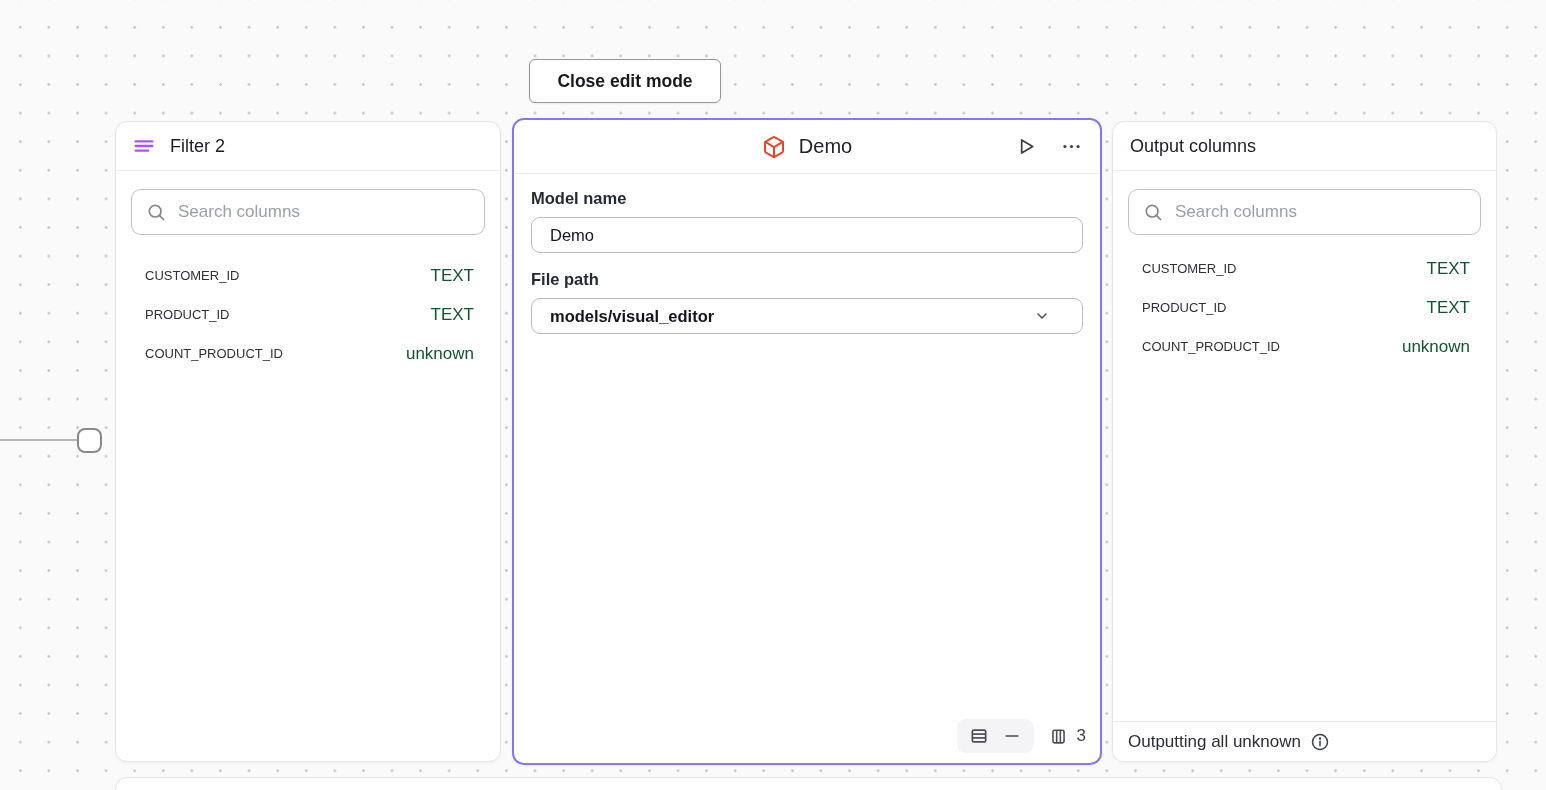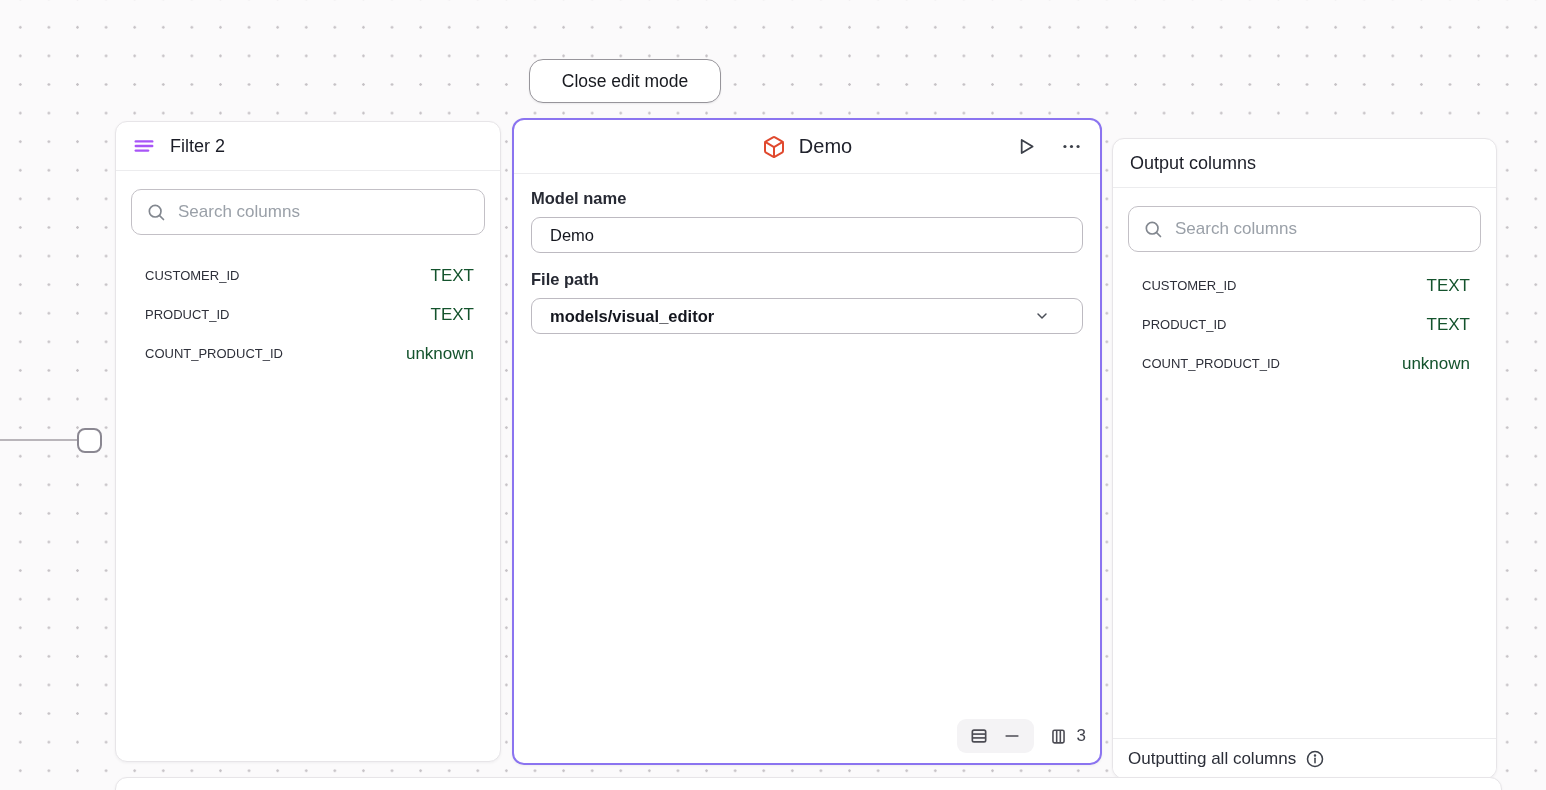--- a/index.html
+++ b/index.html
@@ -18,21 +18,21 @@
     position: absolute;
     background: #fff;
     border: 1px solid #e7e5e8;
     border-radius: 12px;
     box-shadow: 0 1px 3px rgba(20,20,30,.05);
     overflow: hidden;
   }
   #filter-panel { left: 115px; top: 121px; width: 386px; height: 641px; }
   #model-panel  { left: 512px; top: 118px; width: 590px; height: 647px;
                   border: 2.5px solid var(--accent, #8b74f0); }
-  #output-panel { left: 1112px; top: 138px; width: 385px; height: 641px; }
+  #output-panel { left: 1112px; top: 121px; width: 385px; height: 641px; }
   #bottom-panel { left: 115px; top: 777px; width: 1387px; height: 20px;
                   border-radius: 12px 12px 0 0; }
 
   .panel-header {
     height: 49px;
     border-bottom: 1px solid #ececee;
     display: flex;
     align-items: center;
     padding: 0 17px;
     gap: 15px;
@@ -113,23 +113,23 @@
     padding: 0 15px;
     font-size: 17px; color: #2b2e38;
     background: #fff;
   }
 
   #close-edit-btn {
     position: absolute; left: 529px; top: 59px;
     width: 192px; height: 44px;
     background: #fff;
     border: 1.5px solid #97959b;
-    border-radius: 14px;
+    border-radius: 6px;
     font-family: inherit;
-    font-size: 17.5px; font-weight: 400; color: #17191f;
+    font-size: 17.5px; font-weight: 700; color: #17191f;
     cursor: pointer;
     box-shadow: 0 1px 2px rgba(20,20,30,.07);
   }
 
   #edge-line {
     position: absolute; left: 0; top: 439px;
     width: 78px; height: 2px;
     background: #b9b5ba;
   }
   #edge-handle {
@@ -284,21 +284,21 @@
     <div class="col-row">
       <span class="col-name">PRODUCT_ID</span>
       <span class="col-type">TEXT</span>
     </div>
     <div class="col-row">
       <span class="col-name">COUNT_PRODUCT_ID</span>
       <span class="col-type">unknown</span>
     </div>
   </div>
   <div class="output-footer">
-    <span>Outputting all columns</span>
+    <span>Outputting all unknown</span>
     <span>
       <svg width="20" height="20" viewBox="0 0 24 24" fill="none" stroke="#3c4049" stroke-width="1.8" stroke-linecap="round">
         <circle cx="12" cy="12" r="9"></circle>
         <line x1="12" y1="11" x2="12" y2="16.5"></line>
         <circle cx="12" cy="7.7" r="0.6" fill="#3c4049"></circle>
       </svg>
     </span>
   </div>
 </div>
 

